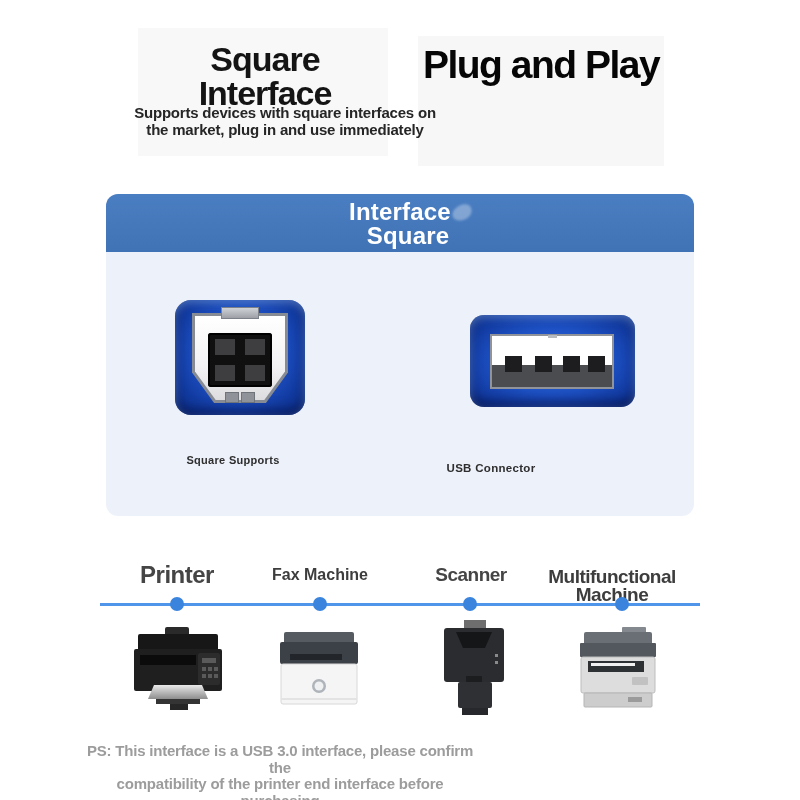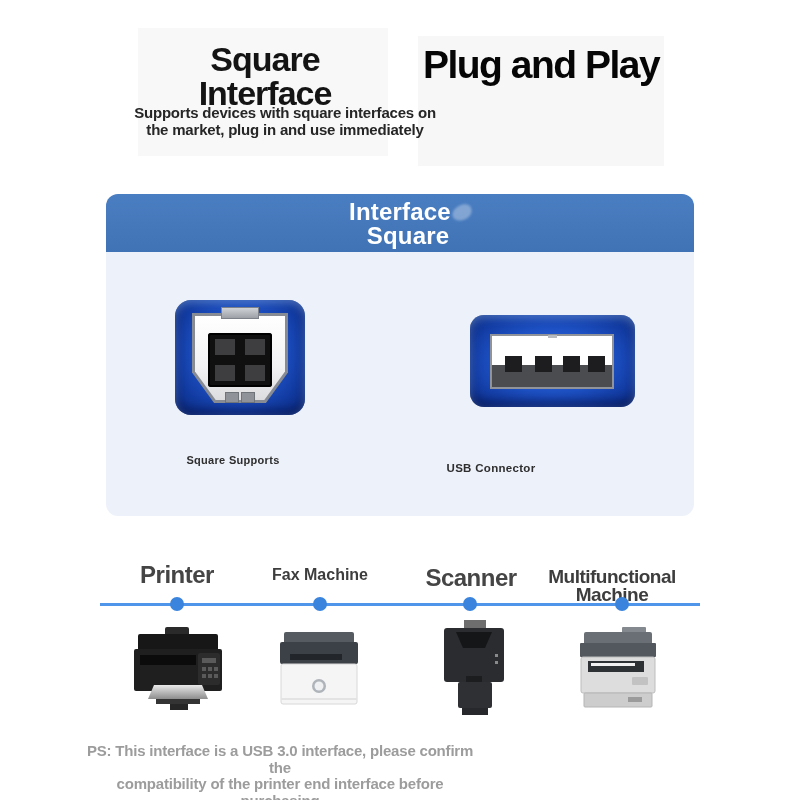--- a/index.html
+++ b/index.html
@@ -99,21 +99,21 @@
 
   .conn-label {
     position:absolute; text-align:center; font-weight:bold; font-size:11px;
     color:#2e2e2e; letter-spacing:0.3px;
   }
 
   
   .dev-label { text-align:center; font-weight:bold; color:#454545; }
   .lbl-printer { left:127px; top:561px; width:100px; font-size:24px; letter-spacing:-0.5px; }
   .lbl-fax     { left:269px; top:566px; width:102px; font-size:16px; color:#3d3d3d; }
-  .lbl-scanner { left:423px; top:564px; width:96px;  font-size:24px; letter-spacing:-0.5px; }
+  .lbl-scanner { left:423px; top:564px; width:96px;  font-size:19px; letter-spacing:-0.5px; }
   .lbl-multi   { left:534px; top:568px; width:156px; font-size:19px; line-height:18px; letter-spacing:-0.5px; color:#3d3d3d; }
 
   .timeline { left:100px; top:603px; width:600px; height:3px; background:#4f96ea; }
   .dot { width:14px; height:14px; border-radius:50%; background:#3b84de; top:597px; }
 
   .footnote {
     left:84px; top:743px; width:392px; text-align:center;
     font-size:15px; font-weight:bold; color:#9c9c9c; line-height:16.5px; letter-spacing:-0.2px;
   }
 </style>

